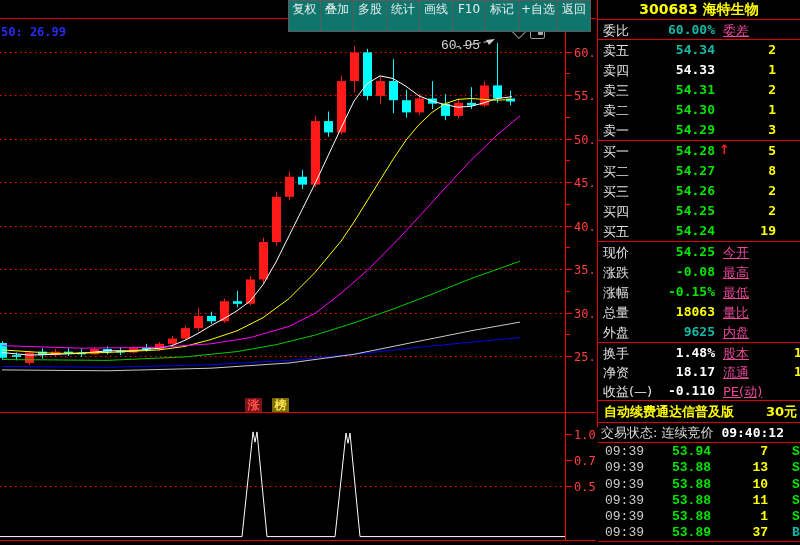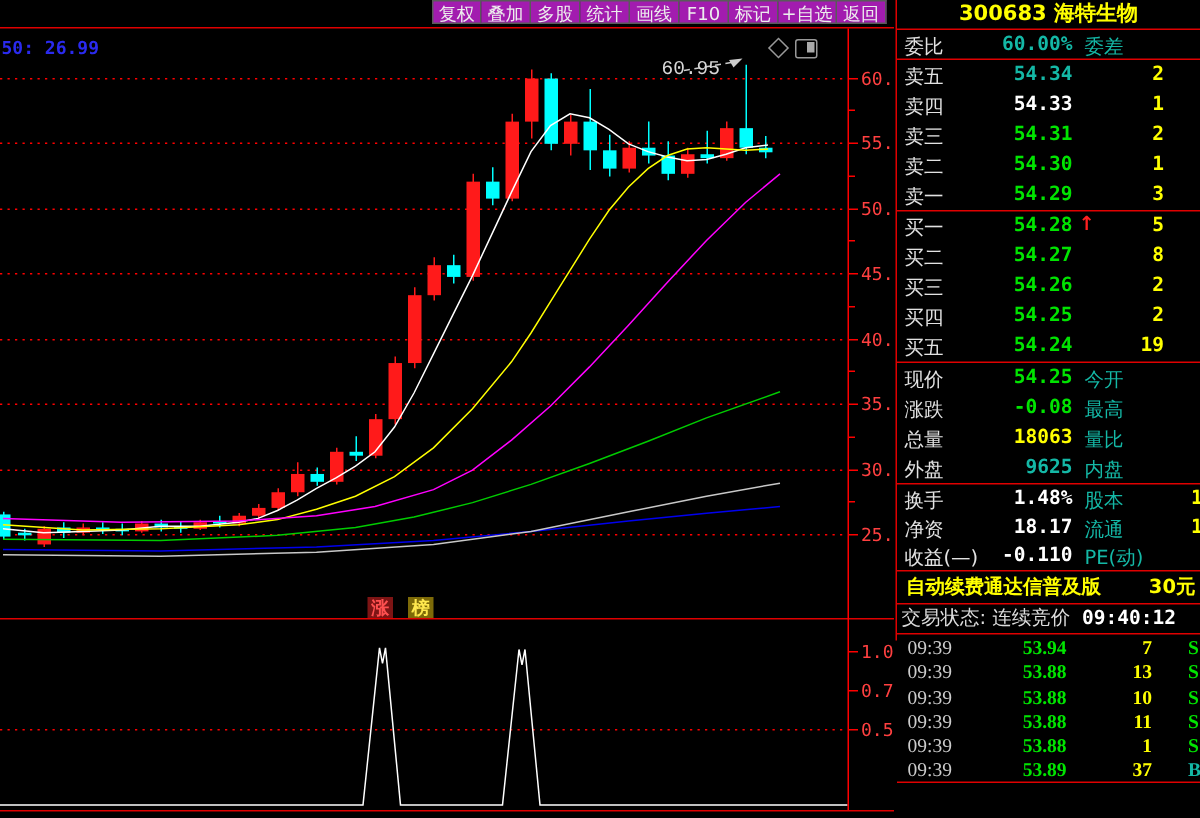--- a/index.html
+++ b/index.html
@@ -1,22 +1,22 @@
 <!DOCTYPE html>
 <html><head>
 <meta charset="utf-8">
 <style>
   html,body{margin:0;padding:0;background:#000;}
   body{width:800px;height:545px;overflow:hidden;font-family:"DejaVu Sans",sans-serif;}
   .app{position:relative;width:800px;height:545px;background:#000;}
   #chart{position:absolute;left:0;top:0;}
   
   .menubar{position:absolute;left:288px;top:0;height:18px;display:flex;z-index:5;}
-  .mi{box-sizing:border-box;height:16px;line-height:16px;text-align:center;color:#ededed;
-      font-size:12px;border:1px solid #5a5a5a;border-left:none;background:#a21caf;min-width:33px;padding:0 2px;cursor:default;}
+  .mi{box-sizing:border-box;height:32px;line-height:16px;text-align:center;color:#ededed;
+      font-size:12px;border:1px solid #5a5a5a;border-left:none;background:#0f766e;min-width:33px;padding:0 2px;cursor:default;}
   .mi.first{border-left:1px solid #5a5a5a;}
   
   .blue-label{position:absolute;left:1px;top:25px;color:#2a2aee;font-weight:bold;font-size:12px;
       font-family:"DejaVu Sans Mono",monospace;z-index:4;}
   .anno{position:absolute;left:441px;top:38px;color:#d8d8d8;font-size:13px;
       font-family:Liberation Mono, monospace;z-index:4;}
   .icon-diamond{position:absolute;left:514px;top:27px;width:8px;height:8px;border:1px solid #999;
       transform:rotate(45deg);z-index:4;}
   .icon-panel{position:absolute;left:530px;top:26px;width:13px;height:11px;border:1px solid #999;
       border-radius:2px;z-index:4;}
@@ -29,30 +29,30 @@
   .panel{position:absolute;left:597px;top:0;width:203px;height:427px;box-sizing:border-box;
       border-left:1px solid #e00000;font-size:13px;background:#000;z-index:6;}
   .phead{height:19px;line-height:19px;text-align:center;color:#ffff00;font-weight:bold;
       font-size:14px;border-bottom:1px solid #e00000;}
   .sep{border-top:1px solid #e00000;height:0;}
   .prow{position:relative;height:20px;}
   .prow.h19{height:19px;}
   .lbl{position:absolute;left:5px;top:2px;color:#e2e2e2;}
   .val{position:absolute;right:85px;top:2px;font-weight:bold;font-family:"DejaVu Sans Mono",monospace;}
   .qty{position:absolute;right:24px;top:2px;color:#ffff00;font-weight:bold;font-family:"DejaVu Sans Mono",monospace;}
-  .lbl2{position:absolute;left:125px;top:2px;color:#14b8a6;}
+  .lbl2{position:absolute;left:125px;top:2px;color:#ec4899;text-decoration:underline;}
   .rv{position:absolute;left:196px;top:2px;color:#ffff00;font-weight:bold;font-family:"DejaVu Sans Mono",monospace;}
   .arrow-up{position:absolute;left:121px;top:1px;color:#ff2020;font-weight:bold;}
   .red{color:#14b8a6;}.green{color:#00e400;}.white{color:#ffffff;}.yellow{color:#ffff00;}
   .banner{position:relative;height:21px;line-height:21px;color:#ffff00;font-weight:bold;
       padding-left:6px;font-size:13px;white-space:nowrap;}
   .banner .bprice{position:absolute;right:3px;top:0;}
   .statusrow{position:relative;height:19px;line-height:19px;color:#dcdcdc;padding-left:3px;font-size:13px;white-space:nowrap;}
   .statusrow .time{position:absolute;right:16px;top:0;color:#ffffff;font-weight:bold;font-family:"DejaVu Sans Mono",monospace;}
-  .trow{position:relative;height:16.3px;font-family:Liberation Serif, serif;font-size:13px;}
+  .trow{position:relative;height:16.3px;font-family:Liberation Mono, monospace;font-size:13px;}
   .trow .t{position:absolute;left:7px;top:1px;color:#cccccc;}
   .trow .p{position:absolute;right:89px;top:1px;font-weight:bold;color:#00e400;}
   .trow .q{position:absolute;right:32px;top:1px;font-weight:bold;color:#ffff00;}
   .trow .s{position:absolute;left:194px;top:1px;font-weight:bold;}
 </style>
 </head>
 <body>
 
 <div class="app">
 
@@ -279,20 +279,25 @@
       <span class="lbl">现价</span>
       <span class="val green">54.25</span>
       <span class="lbl2">今开</span>
     </div>
     <div class="prow">
       <span class="lbl">涨跌</span>
       <span class="val green">-0.08</span>
       <span class="lbl2">最高</span>
     </div>
     <div class="prow">
+      <span class="lbl">涨幅</span>
+      <span class="val green">-0.15%</span>
+      <span class="lbl2">最低</span>
+    </div>
+    <div class="prow">
       <span class="lbl">总量</span>
       <span class="val yellow">18063</span>
       <span class="lbl2">量比</span>
     </div>
     <div class="prow">
       <span class="lbl">外盘</span>
       <span class="val red">9625</span>
       <span class="lbl2">内盘</span>
     </div>
     <div class="sep"></div>

